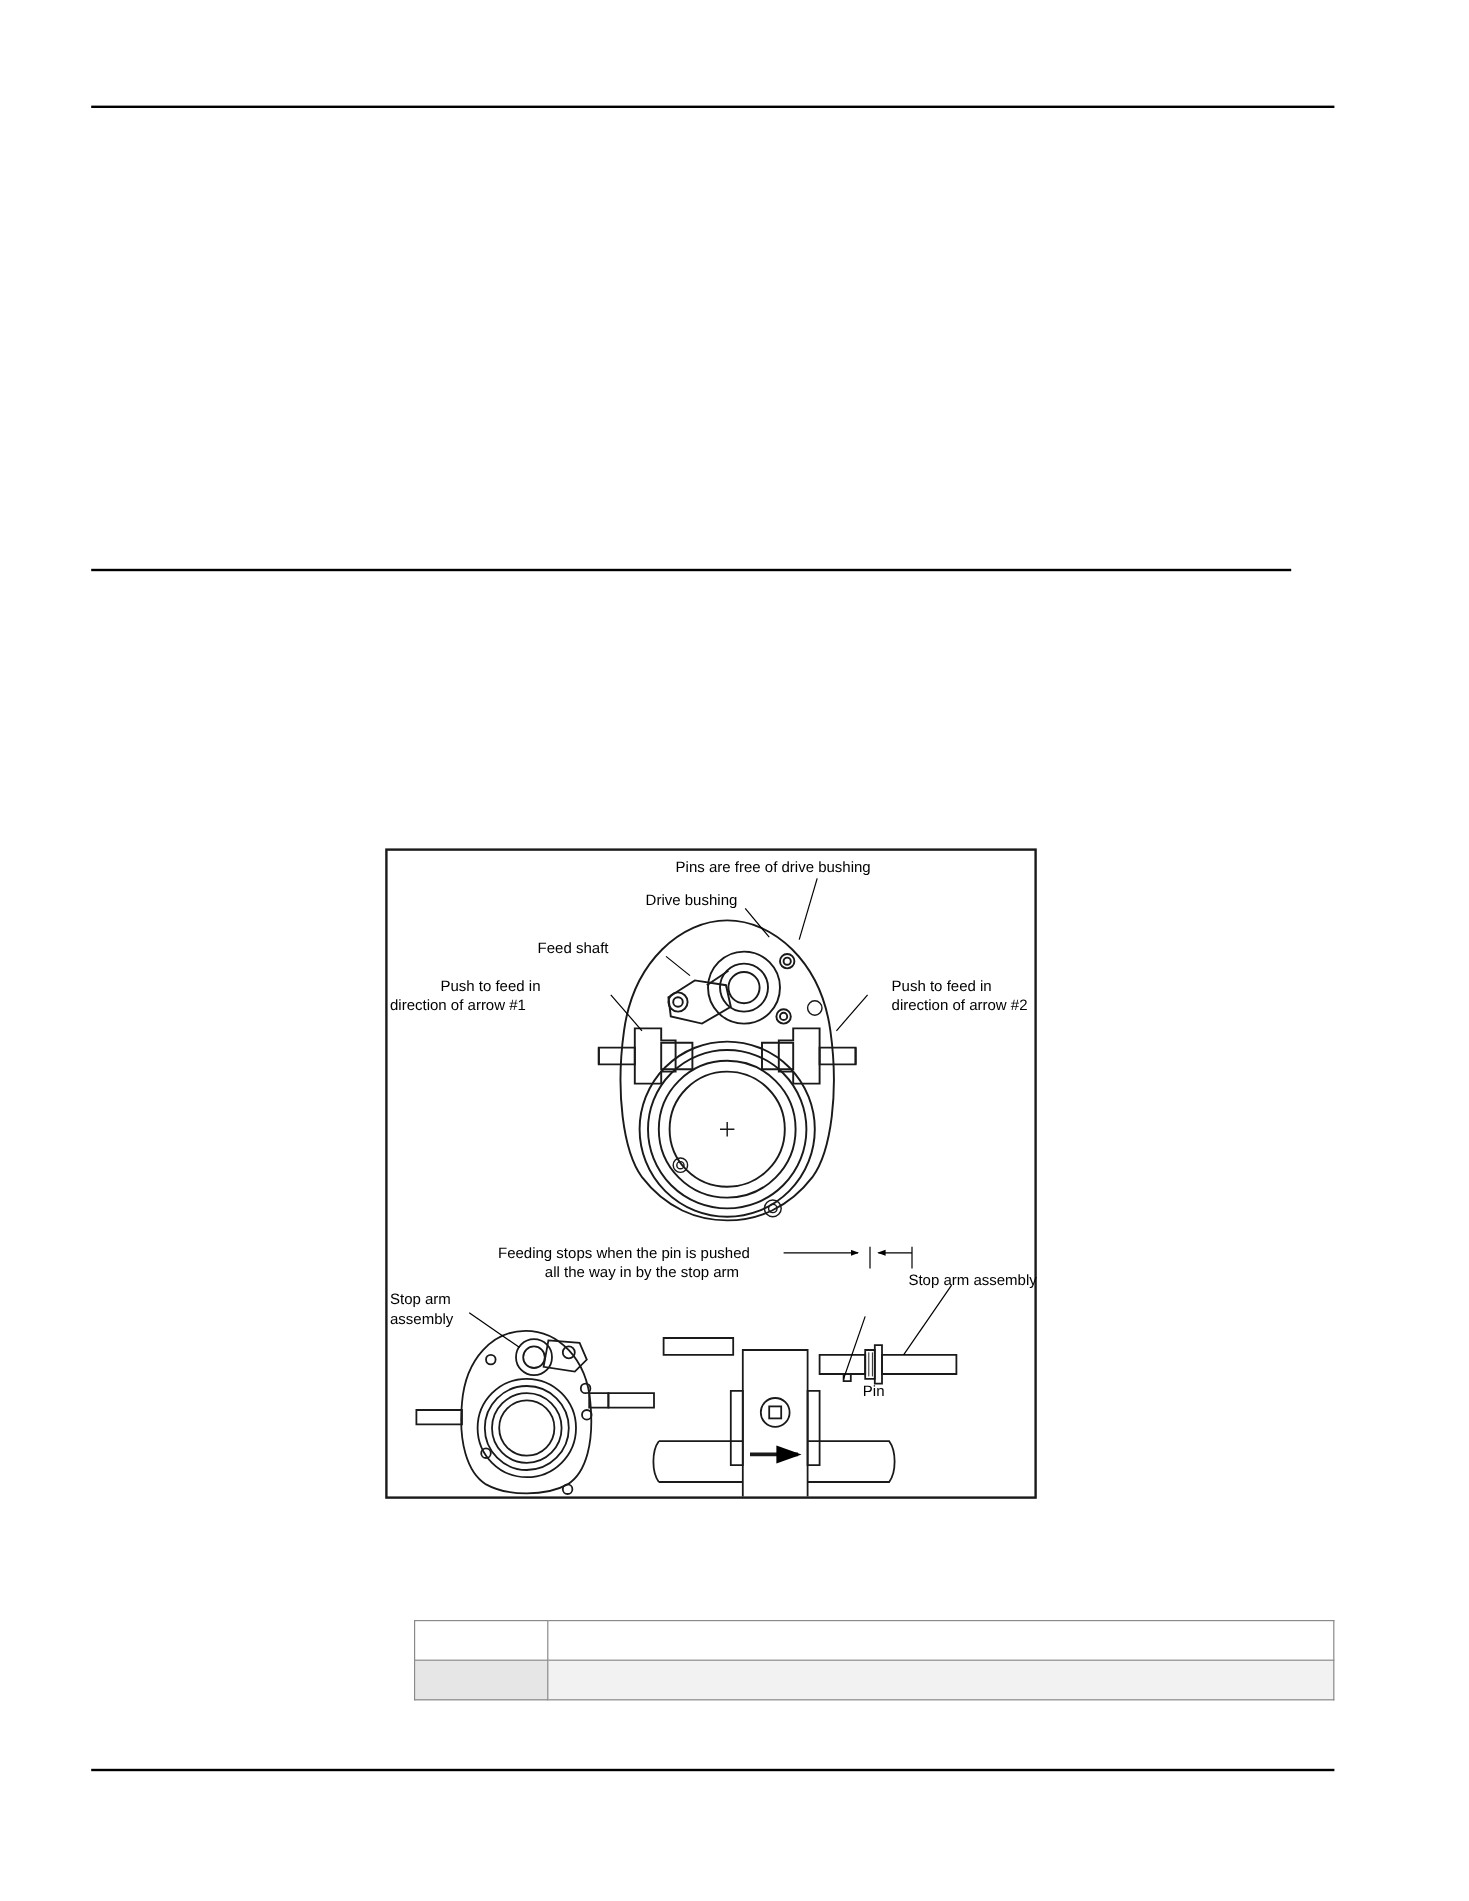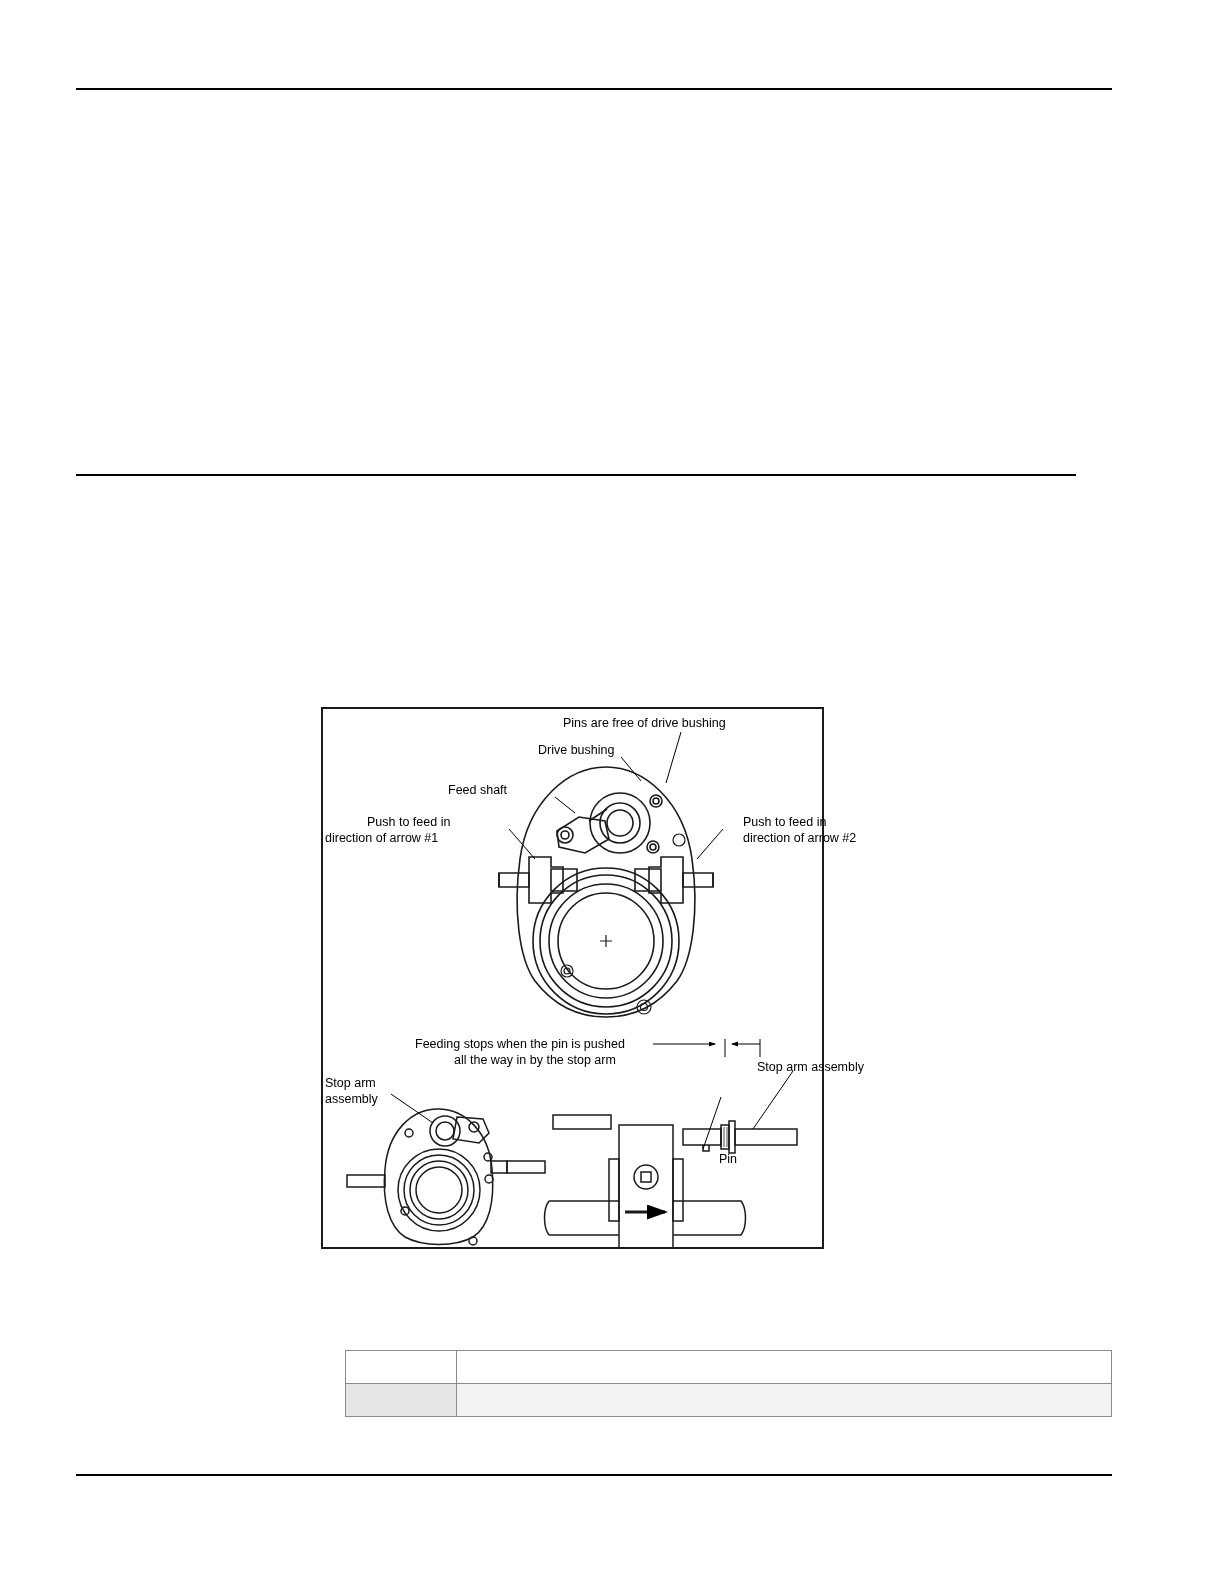--- a/index.html
+++ b/index.html
@@ -41,21 +41,21 @@
     top: 1474px;
     width: 1036px;
     height: 2px;
   }
 
   
   .figure {
     position: absolute;
     left: 321px;
     top: 707px;
-    width: 503px;
+    width: 543px;
     height: 542px;
     border: 2px solid #1a1a1a;
     box-sizing: border-box;
     background: #ffffff;
   }
   .figure svg {
     display: block;
   }
 
   

